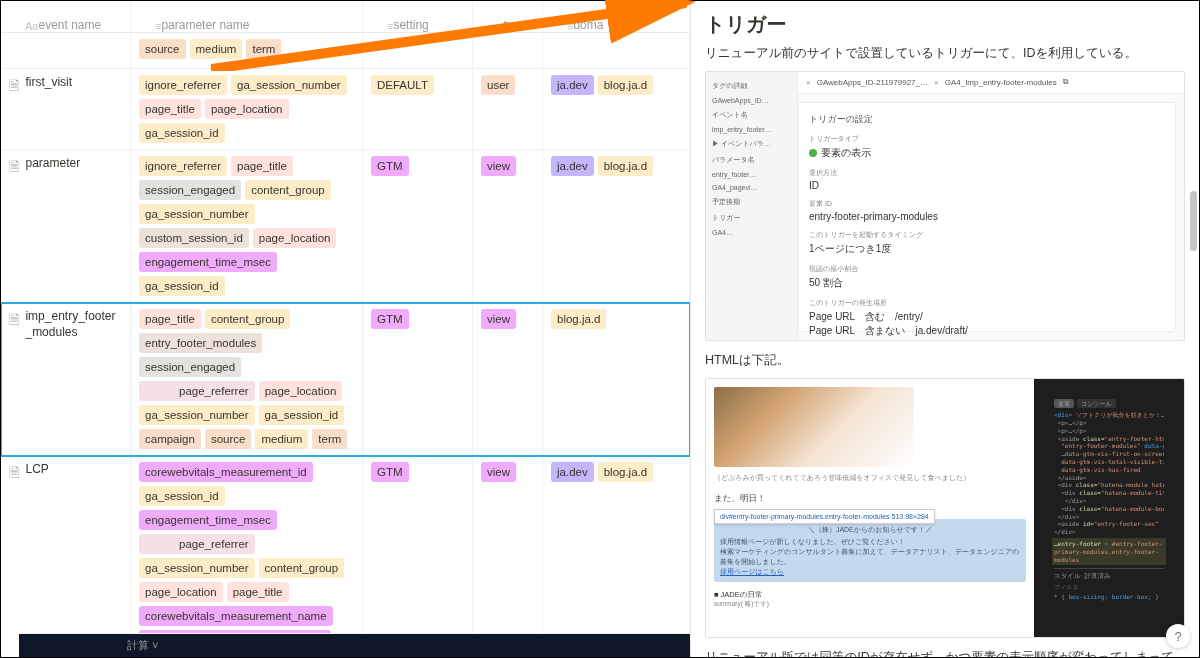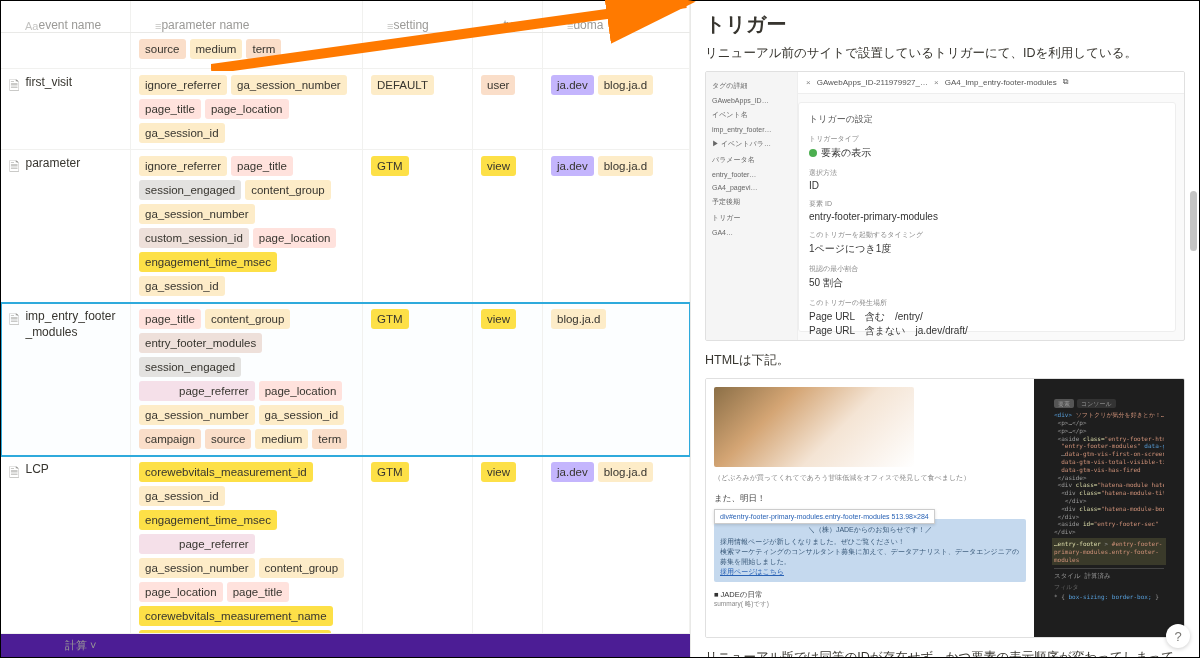--- a/index.html
+++ b/index.html
@@ -11,23 +11,23 @@
 .th { padding:0 24px; display:flex; align-items:flex-end; border-right:1px solid #f1f1ef; height:100%; }
 .th .ic { font-size:11px; opacity:.6; }
 .col-event{width:130px;} .col-param{width:232px;} .col-setting{width:110px;} .col-type{width:70px;} .col-domain{flex:1;min-width:60px;}
 .row { display:flex; border-bottom:1px solid #f1f1ef; min-height:36px; }
 .cell { padding:6px 8px; border-right:1px solid #f1f1ef; font-size:12px; }
 .cell.col-event{display:flex;align-items:flex-start;gap:6px;} 
 .cell.col-event .ic{color:#9b9a97;font-size:13px;margin-top:1px;}
 .cell.col-event .nm{font-weight:500;word-break:break-all;line-height:1.3;}
 .tags{display:flex;flex-wrap:wrap;gap:4px;align-content:flex-start;}
 .tag{display:inline-block;padding:1px 6px;border-radius:3px;font-size:11.5px;line-height:18px;white-space:nowrap;}
-.c-orange{background:#fadec9;} .c-yellow{background:#fdecc8;} .c-red{background:#ffe2dd;} .c-blue{background:#fde047;} .c-pink{background:#f5e0e9;padding-left:40px;} .c-green{background:#c4b5fd;} .c-gray{background:#e3e2e0;} .c-brown{background:#eee0da;}
+.c-orange{background:#fadec9;} .c-yellow{background:#fdecc8;} .c-red{background:#ffe2dd;} .c-blue{background:#f0abfc;} .c-pink{background:#f5e0e9;padding-left:40px;} .c-green{background:#c4b5fd;} .c-gray{background:#e3e2e0;} .c-brown{background:#eee0da;}
 .row.sel{outline:2px solid #2eaadc;outline-offset:-1px;background:#f1fbff3a;}
-.footer-calc{position:absolute;bottom:0;left:0;right:0;height:24px;display:flex;align-items:center;padding-left:64px;color:#9b9a97;font-size:11px;background:#4c1d95;border-top:1px solid #f1f1ef;}
+.footer-calc{position:absolute;bottom:0;left:18px;right:0;height:24px;display:flex;align-items:center;padding-left:108px;color:#9b9a97;font-size:11px;background:#0f172a;border-top:1px solid #f1f1ef;}
 .right-scroll{position:absolute;right:1px;top:60px;bottom:30px;width:10px;background:transparent;} .right-scroll .thumb{position:absolute;top:130px;left:2px;width:7px;height:60px;background:#c4c4c4;border-radius:4px;}
 .arrow{position:absolute;top:-10px;left:210px;width:490px;height:80px;z-index:20;pointer-events:none;}
 h2.rt{font-size:20px;font-weight:700;margin-bottom:6px;}
 .rp{font-size:12.5px;line-height:1.5;margin-bottom:8px;}
 .shot{border:1px solid #e0e0e0;border-radius:2px;margin-bottom:10px;background:#fafafa;position:relative;overflow:hidden;}
 .shot1{height:270px;}
 .gtm-sidebar{position:absolute;left:0;top:0;width:92px;height:100%;background:#f5f5f5;border-right:1px solid #eee;padding:6px 4px;font-size:7px;color:#666;}
 .gtm-sidebar div{padding:3px 2px;white-space:nowrap;overflow:hidden;}
 .gtm-tabs{position:absolute;left:92px;right:0;top:0;height:22px;display:flex;align-items:center;gap:6px;padding:0 8px;font-size:8px;color:#555;background:#fff;border-bottom:1px solid #eee;}
 .gtm-tabs .x{color:#888;}

